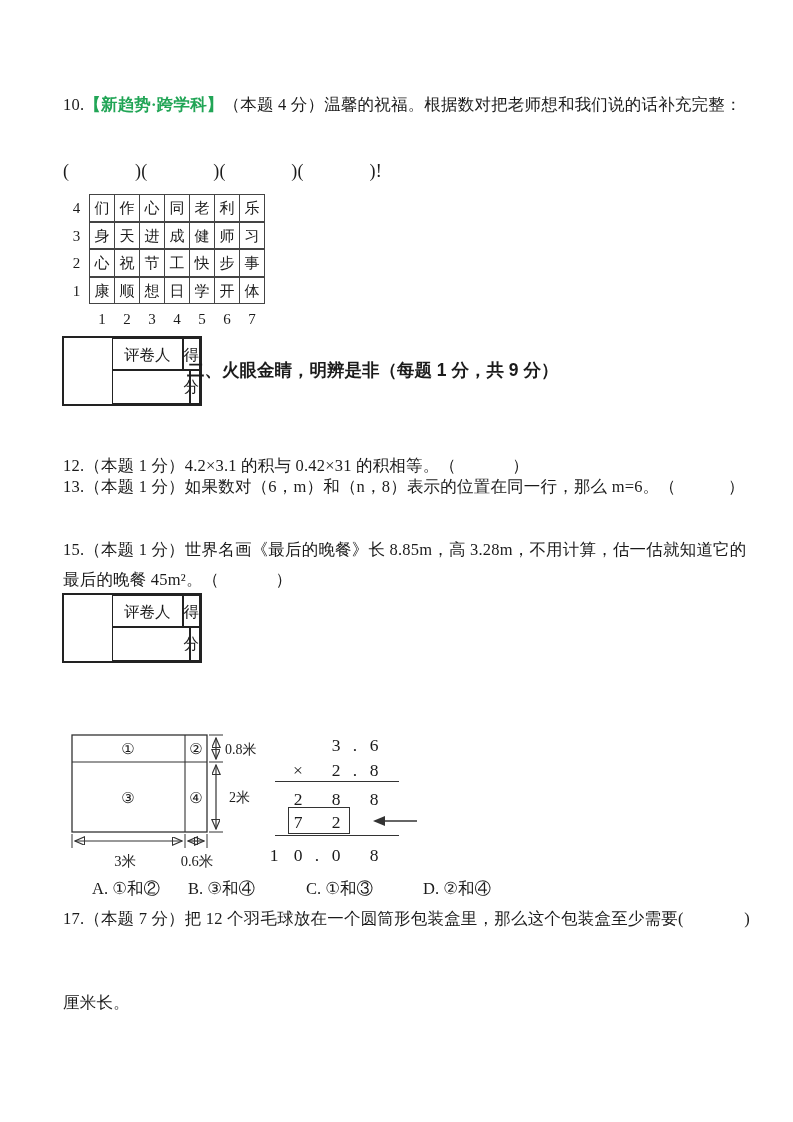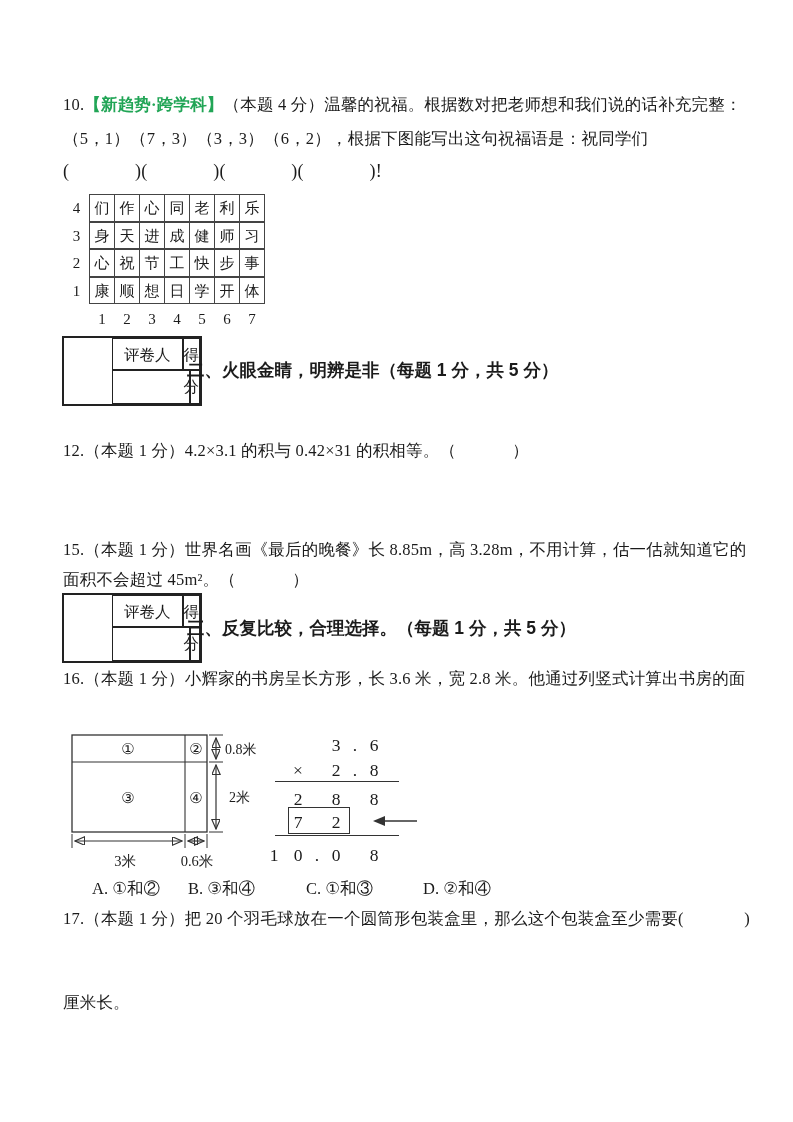--- a/index.html
+++ b/index.html
@@ -54,21 +54,20 @@
   .m-arrow{position:absolute; left:110px; top:84px;}
 
   .option{position:absolute; top:878px; font-size:16.5px; white-space:pre;}
 </style>
 </head>
 <body>
 
 <div class="page">
 
   <div class="qline" style="top:94px"><span>10.</span><span class="green">【新趋势·跨学科】</span><span>（本题 4 分）温馨的祝福。根据数对把老师想和我们说的话补充完整：</span></div>
-  <div class="qline" style="top:128px">（5，1）（7，3）（3，3）（6，2），根据下图能写出这句祝福语是：祝同学们</div>
   <div class="qline brackets" style="top:160px">(              )(              )(              )(              )!</div>
 
   <div class="char-grid">
       <div class="cg-row">
         <div class="cg-label">4</div>
         <div class="cg-cell">们</div>
         <div class="cg-cell">作</div>
         <div class="cg-cell">心</div>
         <div class="cg-cell">同</div>
         <div class="cg-cell">老</div>
@@ -120,39 +119,38 @@
   <div class="scorebox" style="top:336px">
     <div class="sb-row sb-head">
       <div class="sb-cell sb-c1">评卷人</div>
       <div class="sb-cell sb-c2">得分</div>
     </div>
     <div class="sb-row sb-body">
       <div class="sb-cell sb-c1"></div>
       <div class="sb-cell sb-c2"></div>
     </div>
   </div>
-  <div class="section-title" style="top:358px">二、火眼金睛，明辨是非（每题 1 分，共 5 分）</div>
-
-  <div class="qline" style="top:440px">12.（本题 1 分）4.2×3.1 的积与 0.42×31 的积相等。（             ）</div>
+  <div class="section-title" style="top:358px">二、火眼金睛，明辨是非（每题 1 分，共 9 分）</div>
+
+  <div class="qline" style="top:455px">12.（本题 1 分）4.2×3.1 的积与 0.42×31 的积相等。（             ）</div>
+  <div class="qline" style="top:476px">13.（本题 1 分）如果数对（6，m）和（n，8）表示的位置在同一行，那么 m=6。（            ）</div>
   <div class="qline" style="top:539px">15.（本题 1 分）世界名画《最后的晚餐》长 8.85m，高 3.28m，不用计算，估一估就知道它的</div>
-  <div class="qline" style="top:569px">面积不会超过 45m²。（             ）</div>
+  <div class="qline" style="top:569px">最后的晚餐 45m²。（             ）</div>
 
   <div class="scorebox" style="top:593px">
     <div class="sb-row sb-head">
       <div class="sb-cell sb-c1">评卷人</div>
       <div class="sb-cell sb-c2">得分</div>
     </div>
     <div class="sb-row sb-body">
       <div class="sb-cell sb-c1"></div>
       <div class="sb-cell sb-c2"></div>
     </div>
   </div>
-  <div class="section-title" style="top:616px">三、反复比较，合理选择。（每题 1 分，共 5 分）</div>
-
-  <div class="qline" style="top:668px">16.（本题 1 分）小辉家的书房呈长方形，长 3.6 米，宽 2.8 米。他通过列竖式计算出书房的面</div>
+
 
   <svg class="fig-svg" width="240" height="148" viewBox="0 0 240 148">
     <defs>
       <marker id="ah" orient="auto-start-reverse" markerWidth="9" markerHeight="8" refX="8" refY="3.5">
         <path d="M0,0 L8,3.5 L0,7 Z" fill="#333" stroke="none"></path>
       </marker>
     </defs>
     <rect x="9" y="8" width="135" height="97" stroke-width="1.3"></rect>
     <line x1="122" y1="8" x2="122" y2="105" stroke-width="1.1"></line>
     <line x1="9" y1="35" x2="144" y2="35" stroke-width="1.1"></line>
@@ -226,16 +224,16 @@
       <line x1="45" y1="7" x2="11" y2="7" stroke="#333" stroke-width="1.6"></line>
       <path d="M1,7 L13,2 L13,12 Z" fill="#333"></path>
     </svg>
   </div>
 
   <div class="option" style="left:92px">A. ①和②</div>
   <div class="option" style="left:188px">B. ③和④</div>
   <div class="option" style="left:306px">C. ①和③</div>
   <div class="option" style="left:423px">D. ②和④</div>
 
-  <div class="qline" style="top:908px">17.（本题 1 分）把 20 个羽毛球放在一个圆筒形包装盒里，那么这个包装盒至少需要(              )</div>
+  <div class="qline" style="top:908px">17.（本题 7 分）把 12 个羽毛球放在一个圆筒形包装盒里，那么这个包装盒至少需要(              )</div>
   <div class="qline" style="top:992px">厘米长。</div>
 
 </div>
 
 </body></html>

